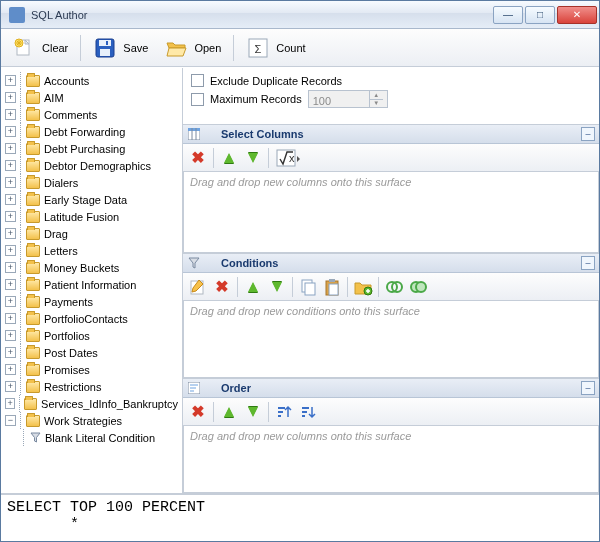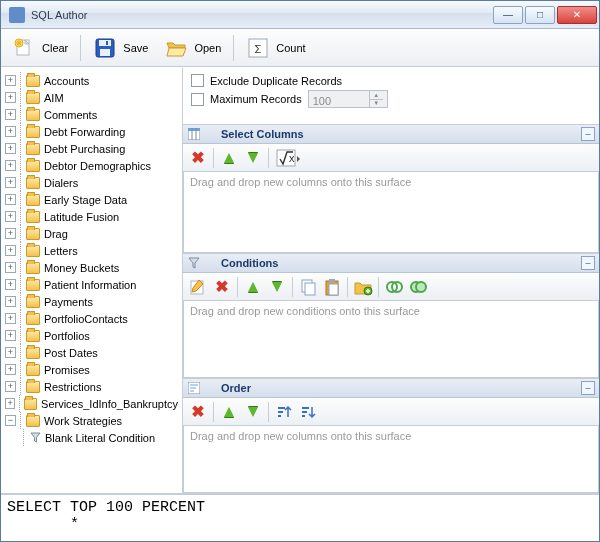--- a/index.html
+++ b/index.html
@@ -35,21 +35,21 @@
 .spinner div:last-child{border-bottom:none}
 .panel{display:flex;flex-direction:column;border-top:1px solid #c5cdd8}
 .phead{height:19px;background:linear-gradient(#e9eef6,#d5deeb);border-bottom:1px solid #b8c5d6;display:flex;align-items:center;padding:0 4px;gap:20px}
 .phead .picon{width:14px;height:14px;display:flex;align-items:center;justify-content:center}
 .phead .ptitle{font-weight:bold;color:#1a3a6e}
 .phead .pcoll{margin-left:auto;width:14px;height:14px;border:1px solid #8aa3c2;background:#f0f6fd;display:flex;align-items:center;justify-content:center;font-size:9px;color:#3a5a8e;cursor:pointer}
 .ptb{height:28px;background:linear-gradient(#fdfdfd,#eceff4);border-bottom:1px solid #c5cdd8;display:flex;align-items:center;padding:0 4px;gap:2px}
 .ibtn{width:22px;height:22px;display:flex;align-items:center;justify-content:center;border:1px solid transparent;border-radius:2px;cursor:pointer}
 .isep{width:1px;height:20px;background:#c5cdd8;margin:0 2px}
 .psurf{flex:1;border:1px solid #c5cdd8;border-top:none;margin:0;min-height:48px;padding:4px 6px;background:#fff}
-.placeholder{color:#9a9a9a;}
+.placeholder{color:#9a9a9a;font-style:italic}
 .sql{height:48px;border-top:2px solid #c5cdd8;background:#fff;padding:4px 6px;font-family:"Courier New",monospace;font-size:15px;white-space:pre;overflow:auto}
 svg{display:block}
 .p1{height:129px}
 .p2{height:125px}
 .p3{height:115px}
 .p1 .psurf,.p2 .psurf,.p3 .psurf{overflow:hidden}
 .arrow-up{width:0;height:0;border-left:5px solid transparent;border-right:5px solid transparent;border-bottom:10px solid #5eb82e;filter:drop-shadow(0 1px 0 #2e7a10)}
 .arrow-dn{width:0;height:0;border-left:5px solid transparent;border-right:5px solid transparent;border-top:10px solid #5eb82e;filter:drop-shadow(0 -1px 0 #2e7a10)}
 .xred{font-size:16px;color:#d43a2a;font-weight:bold;line-height:1}
 </style>

